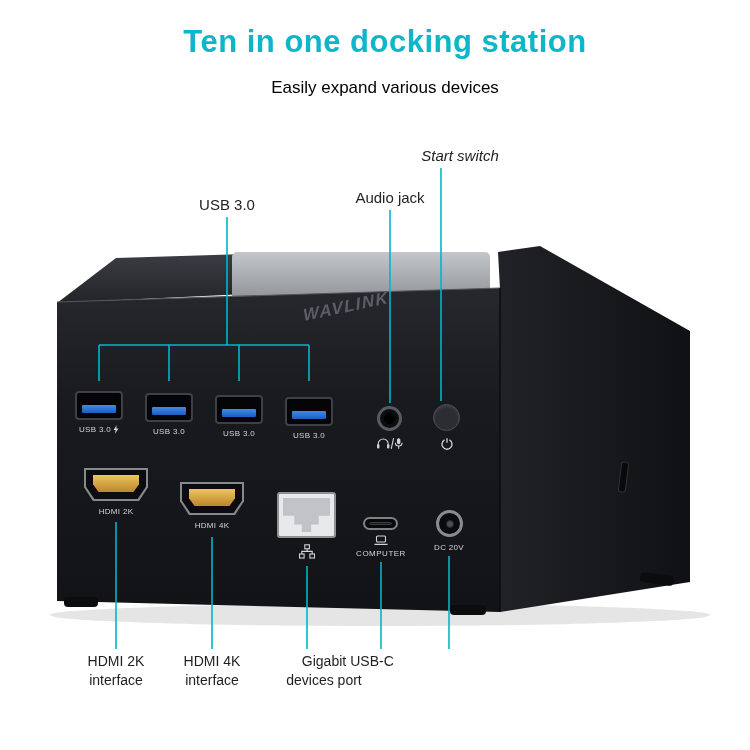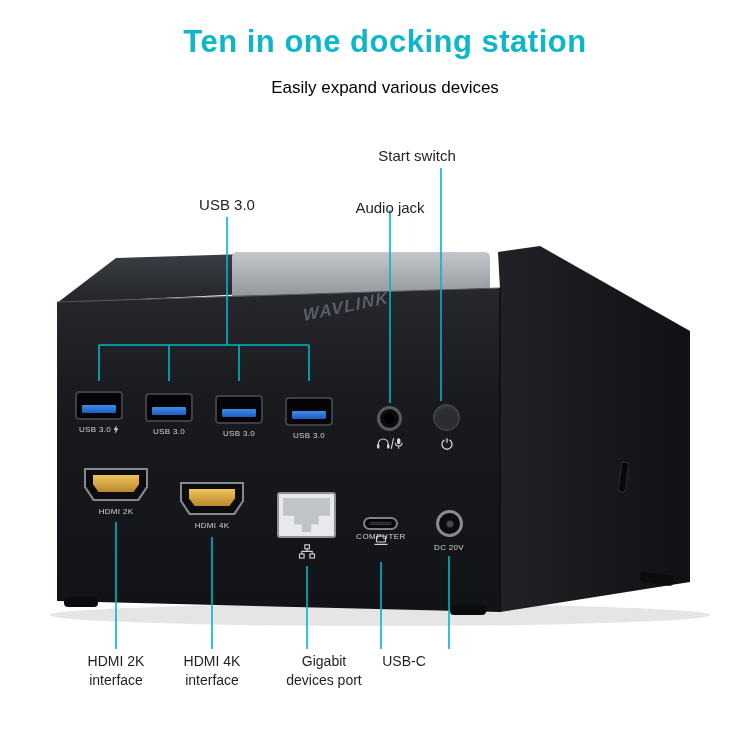--- a/index.html
+++ b/index.html
@@ -15,22 +15,22 @@
   }
   .subtitle{
     position:absolute;left:0;top:78px;width:100%;text-align:center;
     font-size:17px;color:#000000;
   }
   .callout{
     position:absolute;transform:translateX(-50%);font-size:15px;color:#232323;
     white-space:nowrap;z-index:6;
   }
   .co-usb{left:227px;top:196px;}
-  .co-audio{left:390px;top:199px;text-align:center;}
-  .co-start{left:417px;top:147px;}
+  .co-audio{left:390px;top:189px;text-align:center;}
+  .co-start{left:460px;top:147px;font-style:italic;}
 
   svg.device{position:absolute;left:0;top:0;z-index:1;}
   svg.lines{position:absolute;left:0;top:0;z-index:5;pointer-events:none;}
 
   .brand{
     position:absolute;left:288px;top:297px;width:116px;text-align:center;z-index:4;
     font-size:17px;font-weight:700;font-style:italic;letter-spacing:1.5px;
     color:#5b5e66;transform:rotate(-12deg) skewX(-6deg);
   }
 
@@ -231,21 +231,21 @@
 
   <div class="usbc">
     <div class="slot"></div>
   </div>
   <div class="dev-icon" style="left:381px;top:535px">
     <svg width="15" height="11" viewBox="0 0 15 11">
       <rect x="3" y="1" width="9" height="6" rx="1" fill="none" stroke="#d2d4d7" stroke-width="1.1"></rect>
       <path d="M1 9.4h13" stroke="#d2d4d7" stroke-width="1.3"></path>
     </svg>
   </div>
-  <div class="port-label" style="left:381px;top:532px;letter-spacing:.5px">
+  <div class="port-label" style="left:381px;top:549px;letter-spacing:.5px">
     <span>COMPUTER</span>
   </div>
 
   <div class="dc">
     <div class="pin"></div>
   </div>
   <div class="port-label" style="left:449px;top:543px">
     <span>DC 20V</span>
   </div>
 
@@ -265,17 +265,17 @@
     <span>interface</span>
   </div>
   <div class="bcall" style="left:212px">
     <span>HDMI 4K</span>
     <span>interface</span>
   </div>
   <div class="bcall" style="left:324px">
     <span>Gigabit</span>
     <span>devices port</span>
   </div>
-  <div class="bcall" style="left:404px">
+  <div class="bcall" style="left:372px">
     <span>USB-C</span>
   </div>
 
 </div>
 
 </body></html>

